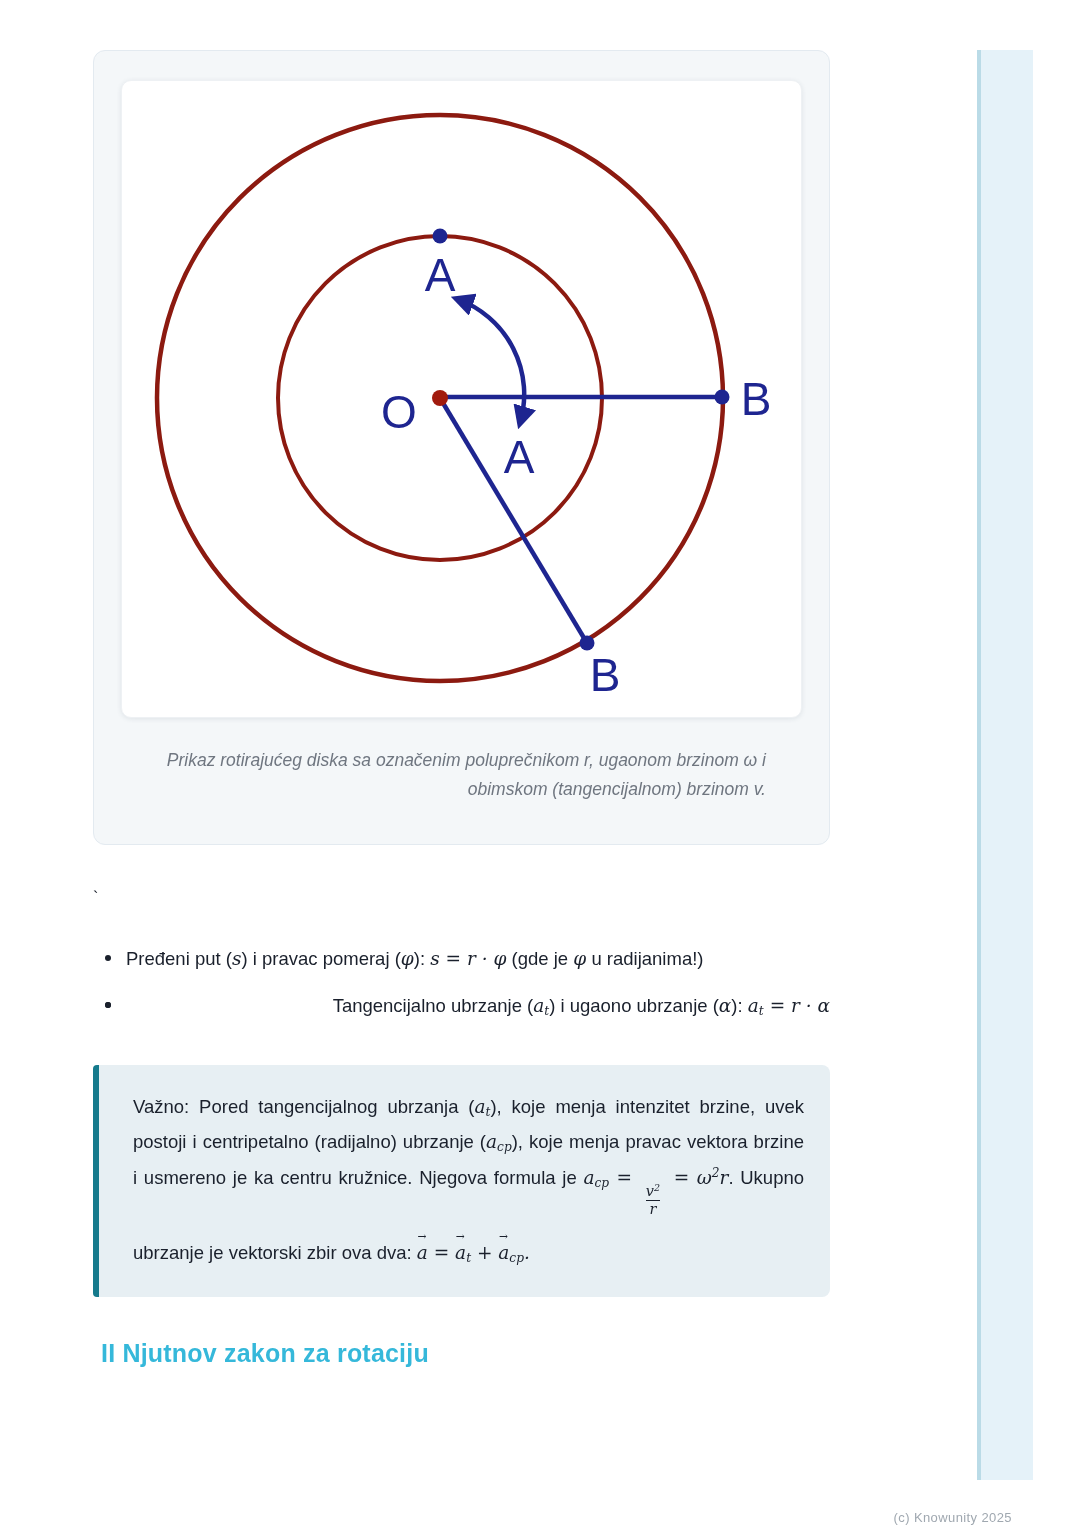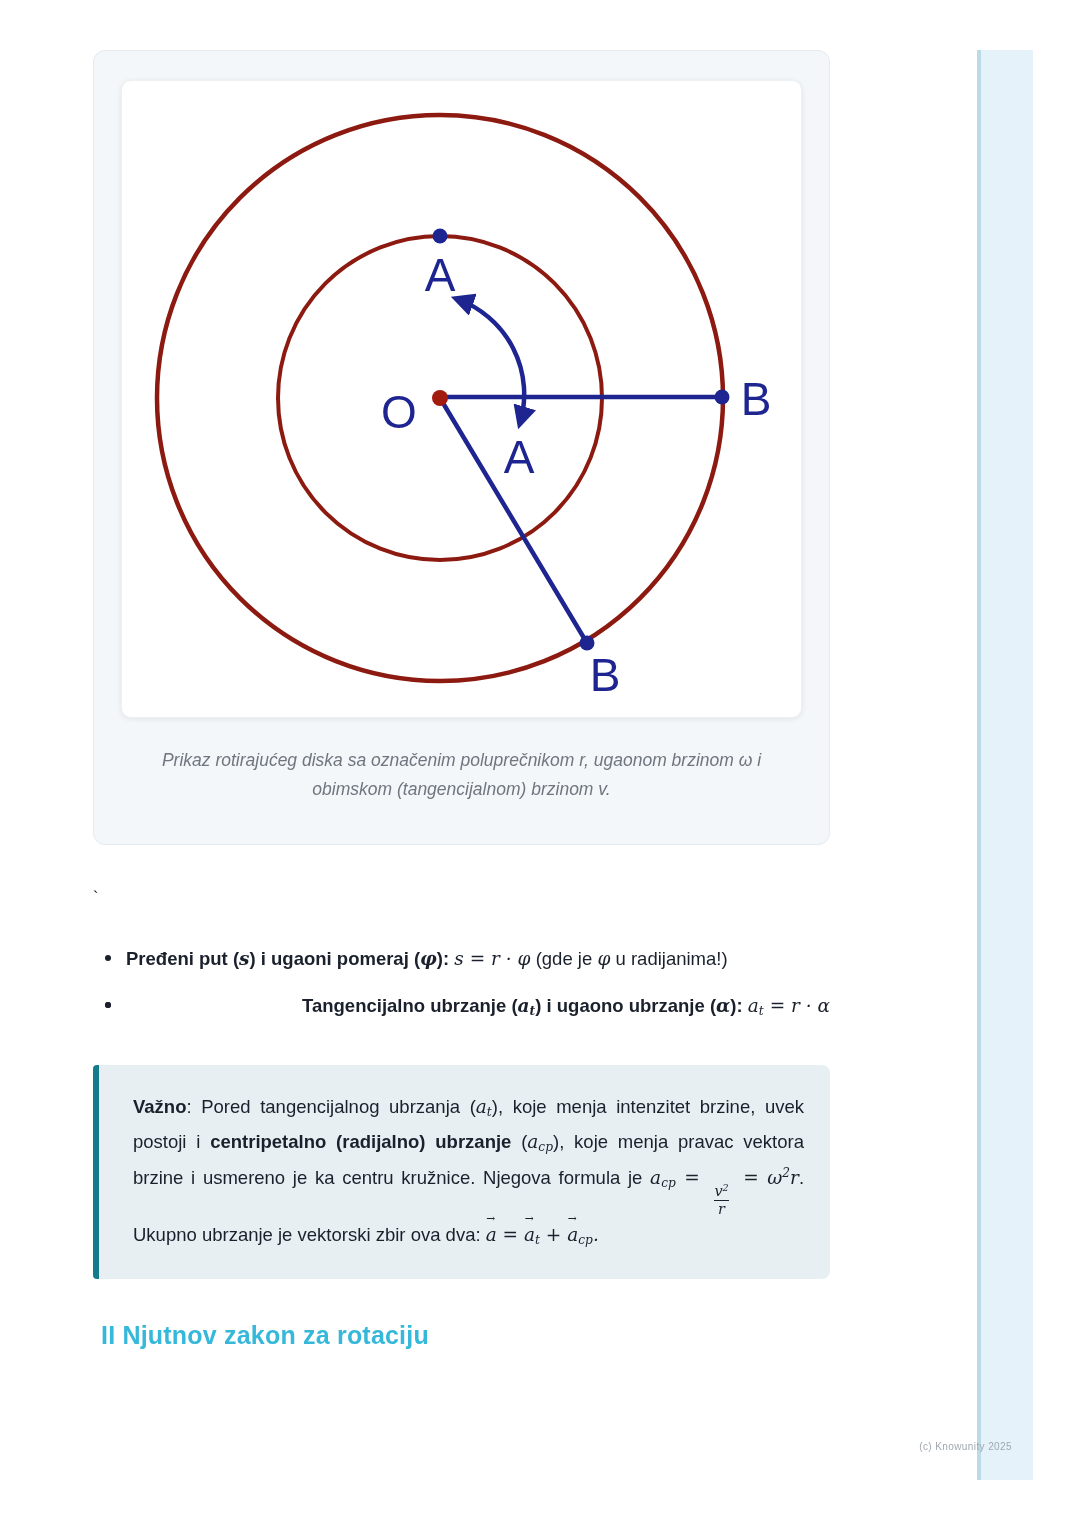--- a/index.html
+++ b/index.html
@@ -23,21 +23,21 @@
   .figure-card{
     background:var(--card-bg);border:1px solid var(--card-border);
     border-radius:12px;padding:29px 27px 40px 27px;
   }
   .figure-image{
     background:#ffffff;border-radius:10px;border:1px solid #eef1f4;
     box-shadow:0 1px 5px rgba(40,60,80,0.10);
     width:681px;height:638px;overflow:hidden;
   }
   .figure-caption{
-    margin-top:28px;padding:0 36px;text-align:center;
+    margin-top:28px;padding:0 36px;text-align:right;
     font-style:italic;font-size:17.5px;line-height:1.65;color:var(--caption-gray);
   }
   .backtick-line{margin-top:44px;font-size:16px;height:20px;color:var(--text-dark);}
   .bullets{list-style:none;margin-top:38px;}
   .bullets li{
     position:relative;padding-left:33px;font-size:18.5px;line-height:1.25;
     margin-bottom:24px;
   }
   .bullets li:last-child{margin-bottom:0;text-align:right;}
   .bullet-dot{
@@ -52,36 +52,36 @@
   }
   .callout-text{
     font-size:18.5px;line-height:1.93;text-align:justify;color:var(--text-dark);
   }
   .section-heading{
     margin-top:42px;font-size:25px;font-weight:700;color:var(--heading-cyan);
     letter-spacing:0.2px;
     margin-left:8px;
   }
   .footer-credit{
-    position:absolute;top:1441px;right:68px;z-index:3;
-    font-size:10px;color:var(--footer-gray);letter-spacing:0.4px;text-align:center;
+    position:absolute;top:1510px;right:68px;z-index:3;
+    font-size:13px;color:var(--footer-gray);letter-spacing:0.4px;text-align:center;
   }
   
-  .b{font-weight:700;}
+  .b{font-weight:400;}
   .m{font-family:"DejaVu Serif",serif;font-style:italic;}
   .sub{font-size:0.66em;vertical-align:-0.28em;letter-spacing:0;}
   .sup{font-size:0.66em;vertical-align:0.55em;}
   .vec{position:relative;display:inline-block;}
   .vec::after{
     content:"\2192";position:absolute;left:0.06em;top:-0.78em;
     font-size:0.58em;font-style:normal;
   }
   .frac{
     display:inline-flex;flex-direction:column;align-items:center;
-    vertical-align:-0.85em;font-size:0.78em;line-height:1.12;margin:0 0.18em;
+    vertical-align:-0.85em;font-size:0.78em;line-height:1.12;margin:18px 0.18em;
   }
   .frac .den{border-top:1.5px solid currentColor;padding:0 0.25em;}
   .frac .num{padding:0 0.25em;}
   
   .c-red{stroke:var(--circle-red);fill:none;}
   .l-navy{stroke:var(--vector-navy);fill:none;}
   .d-navy{fill:var(--vector-navy);}
   .d-red{fill:var(--center-dot-red);}
   .svg-label{
     font-family:"Liberation Sans",sans-serif;fill:var(--vector-navy);
@@ -119,21 +119,21 @@
         <text class="svg-label" x="483" y="610" text-anchor="middle">B</text>
       </svg>
     </div>
     <div class="figure-caption">Prikaz rotirajućeg diska sa označenim poluprečnikom r, ugaonom brzinom ω i obimskom (tangencijalnom) brzinom v.</div>
   </div>
 
   <div class="backtick-line">`</div>
 
   <ul class="bullets">
     <li>
-      <span class="bullet-dot"></span><span><span class="b">Pređeni put (</span><span class="b m">s</span><span class="b">) i ugaoni pomeraj (</span><span class="b m">φ</span><span class="b">):</span><span class=""> </span><span class="m">s = r · φ</span><span class=""> (gde je </span><span class="m">φ</span><span class=""> u radijanima!)</span></span>
+      <span class="bullet-dot"></span><span><span class="b">Pređeni put (</span><span class="b m">s</span><span class="b">) i pravac pomeraj (</span><span class="b m">φ</span><span class="b">):</span><span class=""> </span><span class="m">s = r · φ</span><span class=""> (gde je </span><span class="m">φ</span><span class=""> u radijanima!)</span></span>
     </li>
     <li>
       <span class="bullet-dot"></span>
     </li>
     <li>
       <span class="bullet-dot"></span><span><span class="b">Tangencijalno ubrzanje (</span><span class="b m">a</span><span class="b m sub">t</span><span class="b">) i ugaono ubrzanje (</span><span class="b m">α</span><span class="b">):</span><span class=""> </span><span class="m">a</span><span class="m sub">t</span><span class="m"> = r · α</span></span>
     </li>
   </ul>
 
   <div class="callout">

